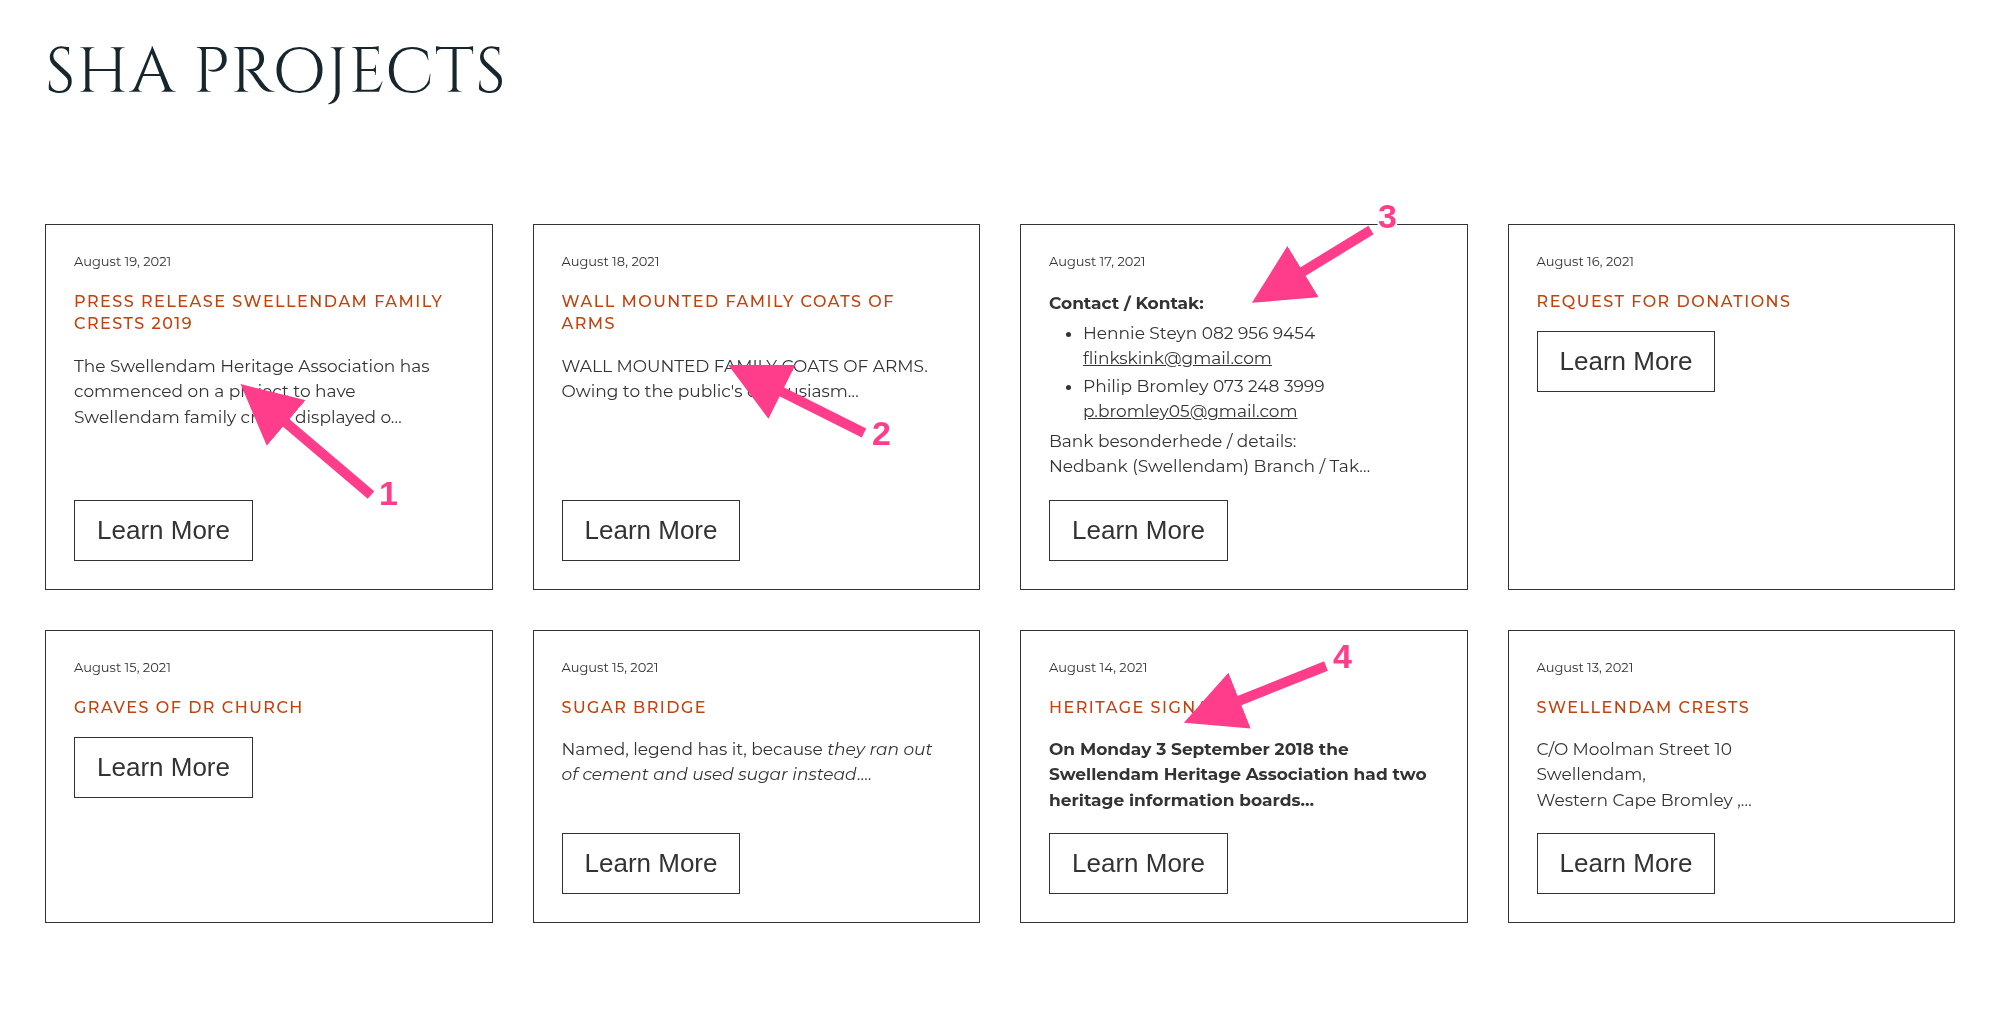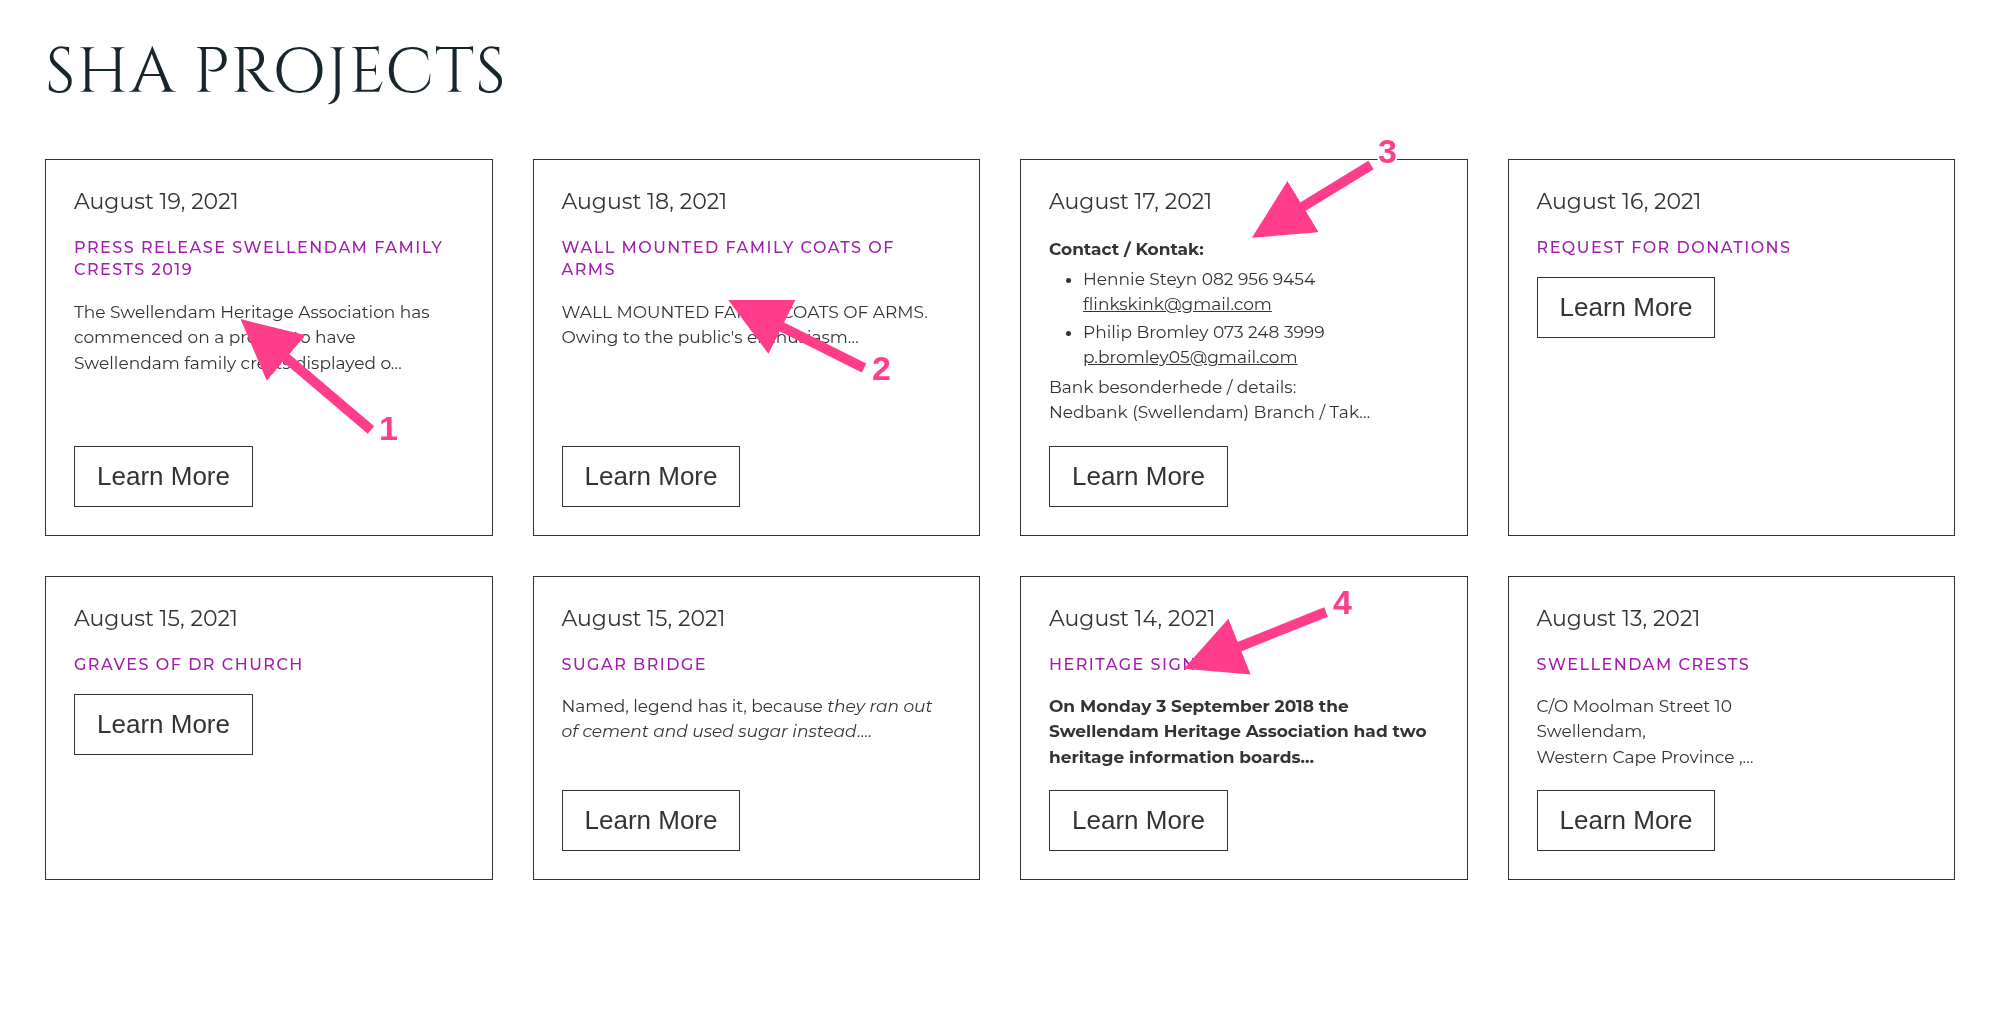--- a/index.html
+++ b/index.html
@@ -9,45 +9,45 @@
     color: #333;
     padding: 30px 45px;
     width: 2000px;
   }
   .page-title {
     font-family: "Cinzel", Georgia, serif;
     font-size: 64px;
     font-weight: 400;
     color: #16262c;
     letter-spacing: 1px;
-    margin-bottom: 43px;
+    margin-bottom: 108px;
   }
   .grid {
     display: grid;
     grid-template-columns: repeat(4, 1fr);
     gap: 40px;
   }
   .card {
     border: 1px solid #333;
     padding: 28px 28px 28px 28px;
     position: relative;
     display: flex;
     flex-direction: column;
     min-height: 330px;
   }
   .card.short { min-height: 260px; }
   .card-date {
-    font-size: 22px;
+    font-size: 13px;
     color: #333;
     margin-bottom: 22px;
   }
   .card-title {
     font-size: 16px;
     letter-spacing: 1.5px;
-    color: #a21caf;
+    color: #c2410c;
     font-weight: 500;
     margin-bottom: 18px;
     line-height: 1.4;
     text-transform: uppercase;
   }
   .card-body {
     font-size: 17px;
     color: #333;
     line-height: 1.5;
     flex: 1;
@@ -211,18 +211,18 @@
       </svg>
     </div>
   </div>
 
   <div class="card short">
     <div class="card-date">August 13, 2021</div>
     <div class="card-title">SWELLENDAM CRESTS</div>
     <div class="card-body">
       <span>C/O Moolman Street 10</span><br>
       <span>Swellendam,</span><br>
-      <span>Western Cape Province ,…</span>
+      <span>Western Cape Bromley ,…</span>
     </div>
     <button class="learn-more">Learn More</button>
   </div>
 
 </div>
 
 </body></html>

